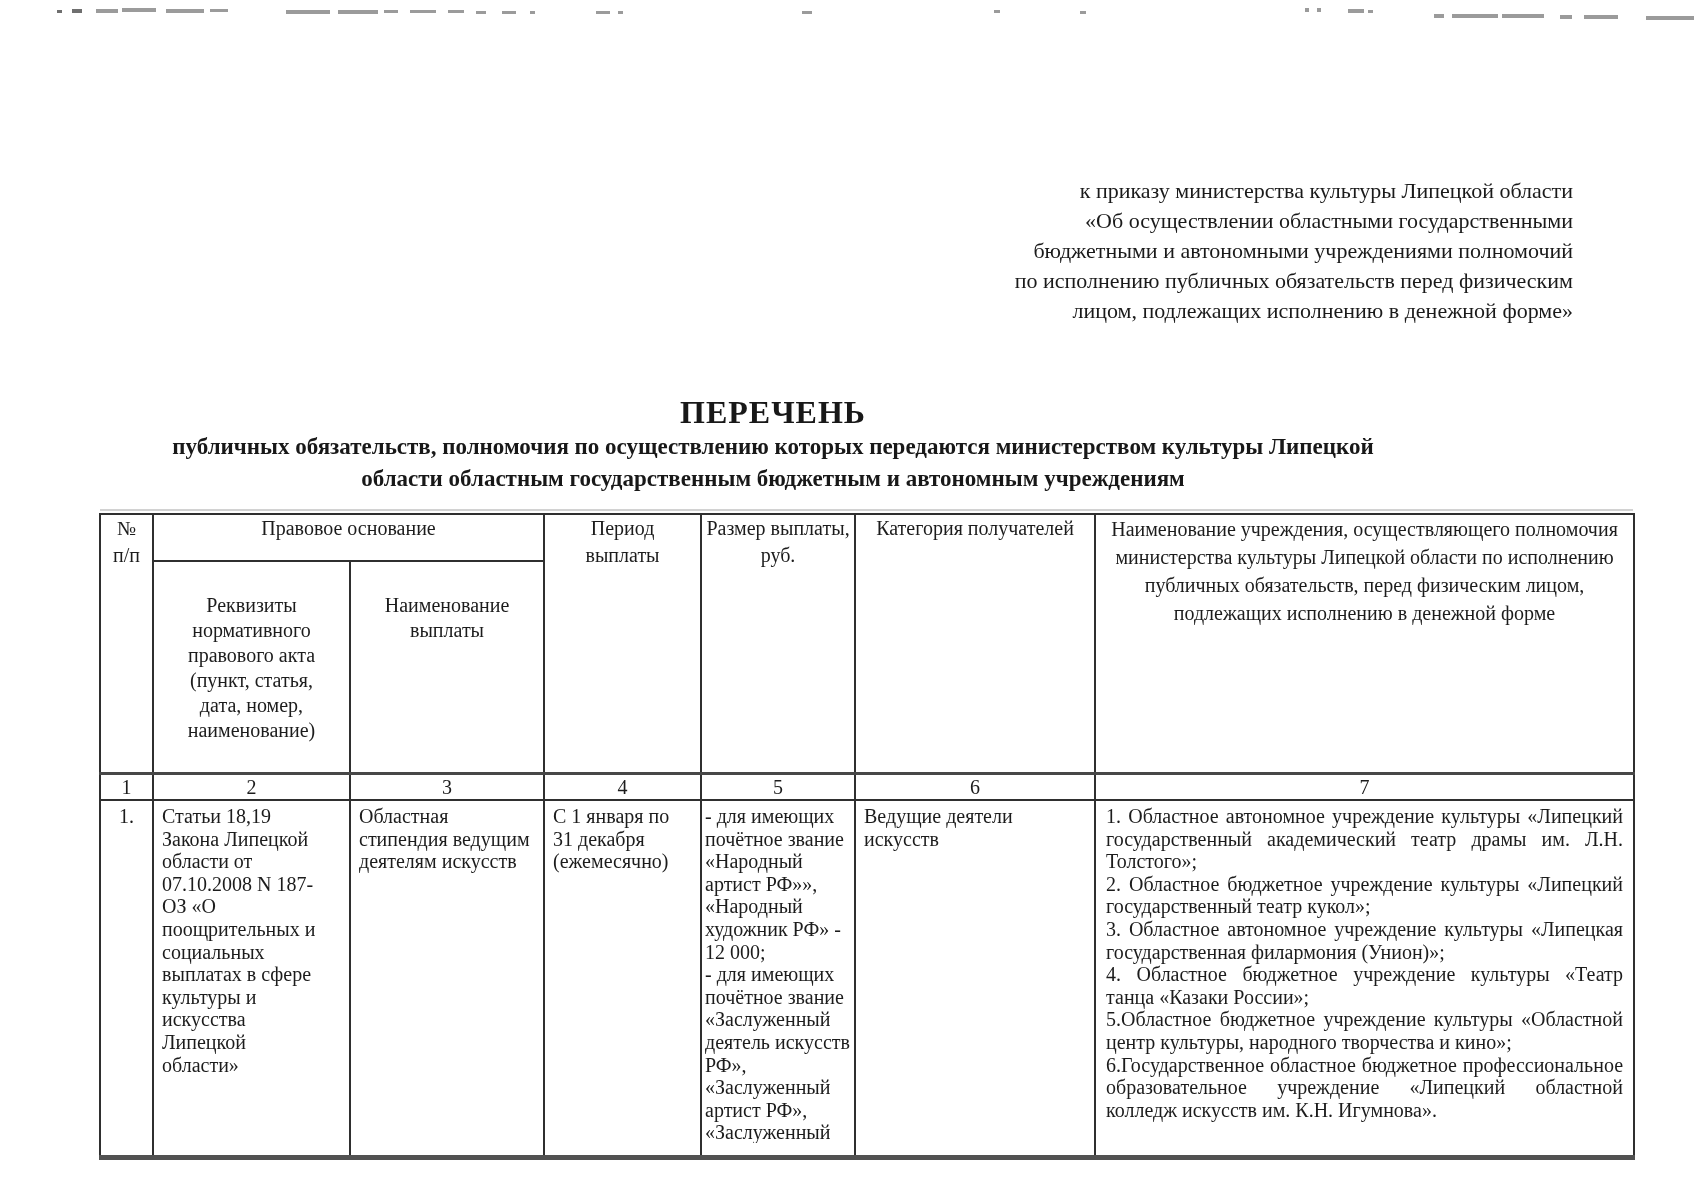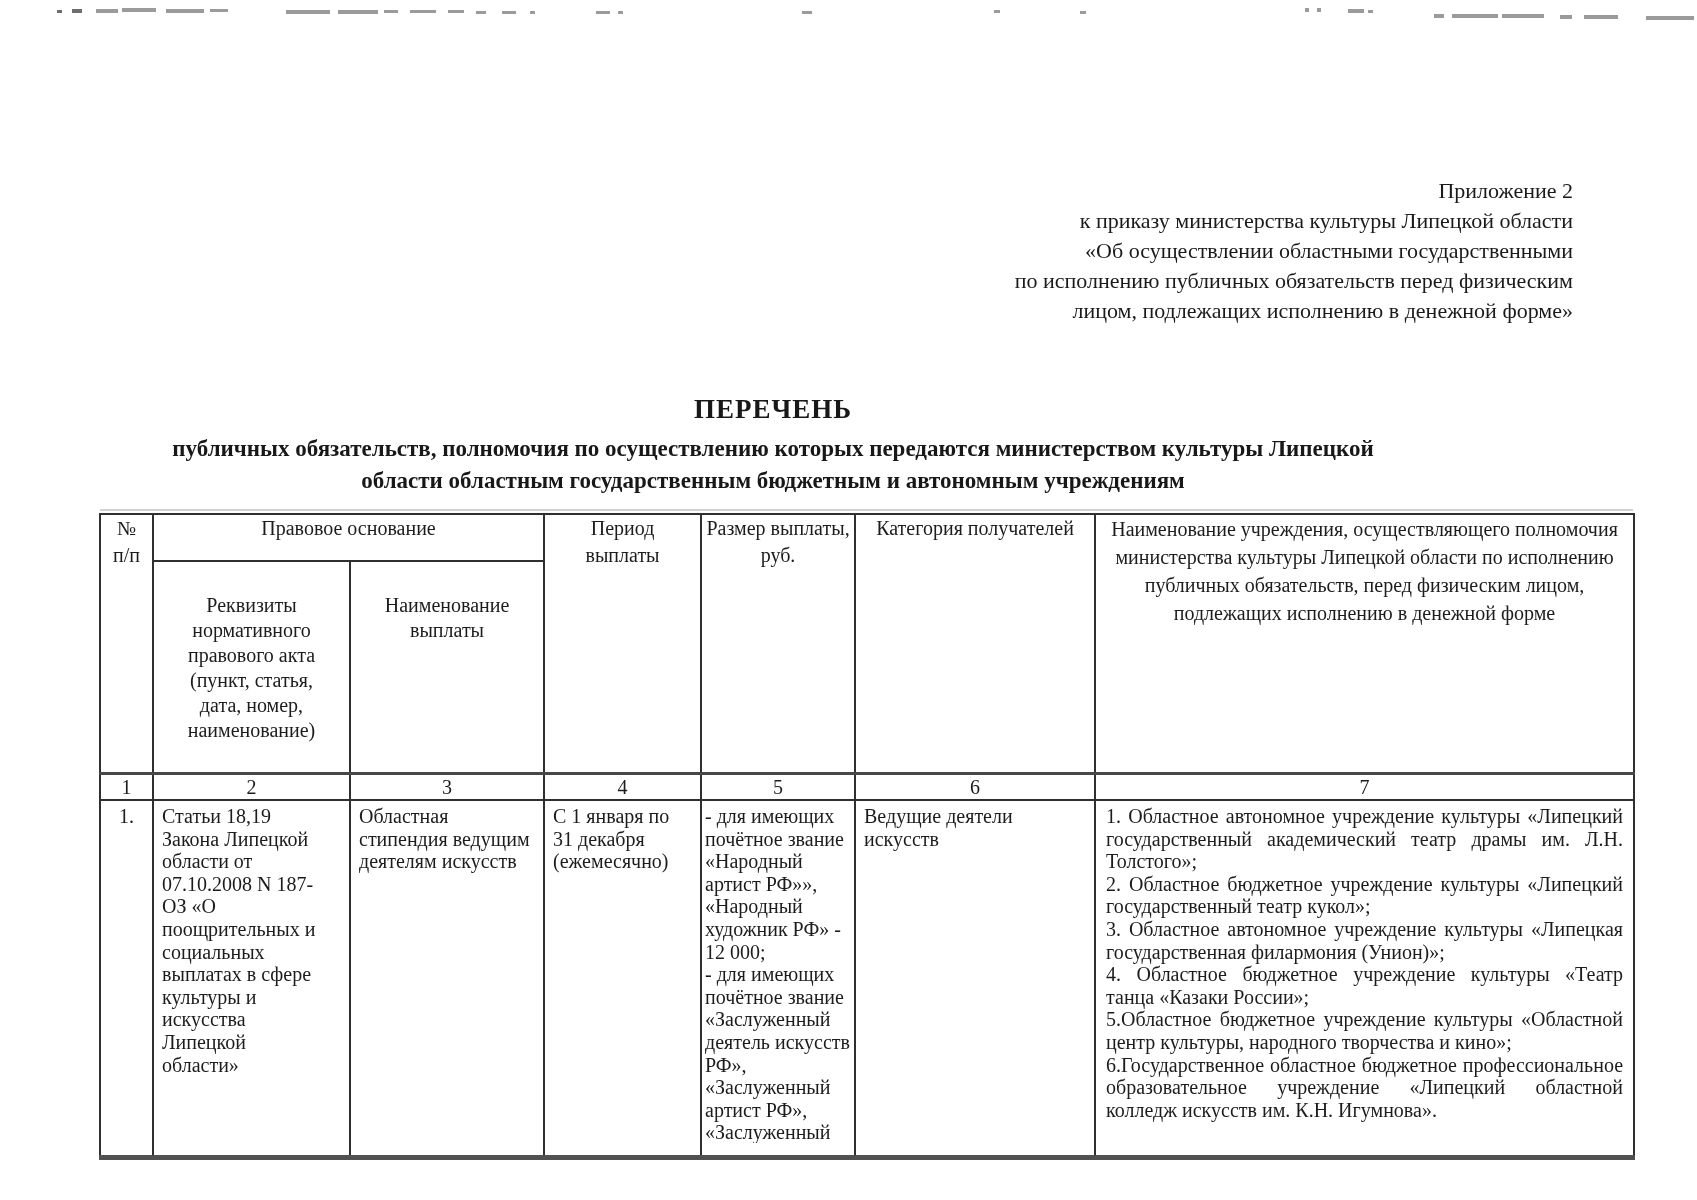--- a/index.html
+++ b/index.html
@@ -12,21 +12,21 @@
 
   .header-block {
     position:absolute; top:176px; left:900px; width:673px;
     text-align:right; font-size:22px; line-height:30px; color:#1a1a1a;
   }
 
   .doc-title {
     position:absolute; left:95px; top:394px; width:1356px;
     text-align:center; color:#181818;
   }
-  .doc-title-main { font-size:27px; font-weight:bold; margin-bottom:8px; letter-spacing:1px; }
+  .doc-title-main { font-size:32px; font-weight:bold; letter-spacing:1px; }
   .doc-title-sub  { font-size:23px; font-weight:bold; line-height:32px; }
 
   table.doc-table {
     position:absolute; left:99px; top:513px; width:1534px;
     border-collapse:collapse; table-layout:fixed;
     border:2px solid #2f2f2f; border-bottom:5px solid #515151;
   }
   table.doc-table td {
     border:2px solid #2f2f2f; vertical-align:top; padding:0; color:#1c1c1c;
     overflow:hidden;
@@ -81,23 +81,23 @@
   <div class="art" style="left:1368px;top:10px;width:5px;height:3px;"></div>
   <div class="art" style="left:1434px;top:14px;width:10px;height:4px;"></div>
   <div class="art" style="left:1452px;top:14px;width:46px;height:4px;"></div>
   <div class="art" style="left:1502px;top:14px;width:42px;height:4px;"></div>
   <div class="art" style="left:1560px;top:15px;width:12px;height:4px;"></div>
   <div class="art" style="left:1584px;top:15px;width:34px;height:4px;"></div>
   <div class="art" style="left:1646px;top:16px;width:48px;height:4px;"></div>
   <div class="art" style="left:100px;top:509px;width:1533px;height:2px;opacity:.45;"></div>
 
   <div class="header-block">
-    <div>Приложение 2</div>
     <div>к приказу министерства культуры Липецкой области</div>
     <div>«Об осуществлении областными государственными</div>
+    <div>бюджетными и автономными учреждениями полномочий</div>
     <div>по исполнению публичных обязательств перед физическим</div>
     <div>лицом, подлежащих исполнению в денежной форме»</div>
   </div>
 
   <div class="doc-title">
     <div class="doc-title-main">ПЕРЕЧЕНЬ</div>
     <div class="doc-title-sub">публичных обязательств, полномочия по осуществлению которых передаются министерством культуры Липецкой</div>
     <div class="doc-title-sub">области областным государственным бюджетным и автономным учреждениям</div>
   </div>
 

